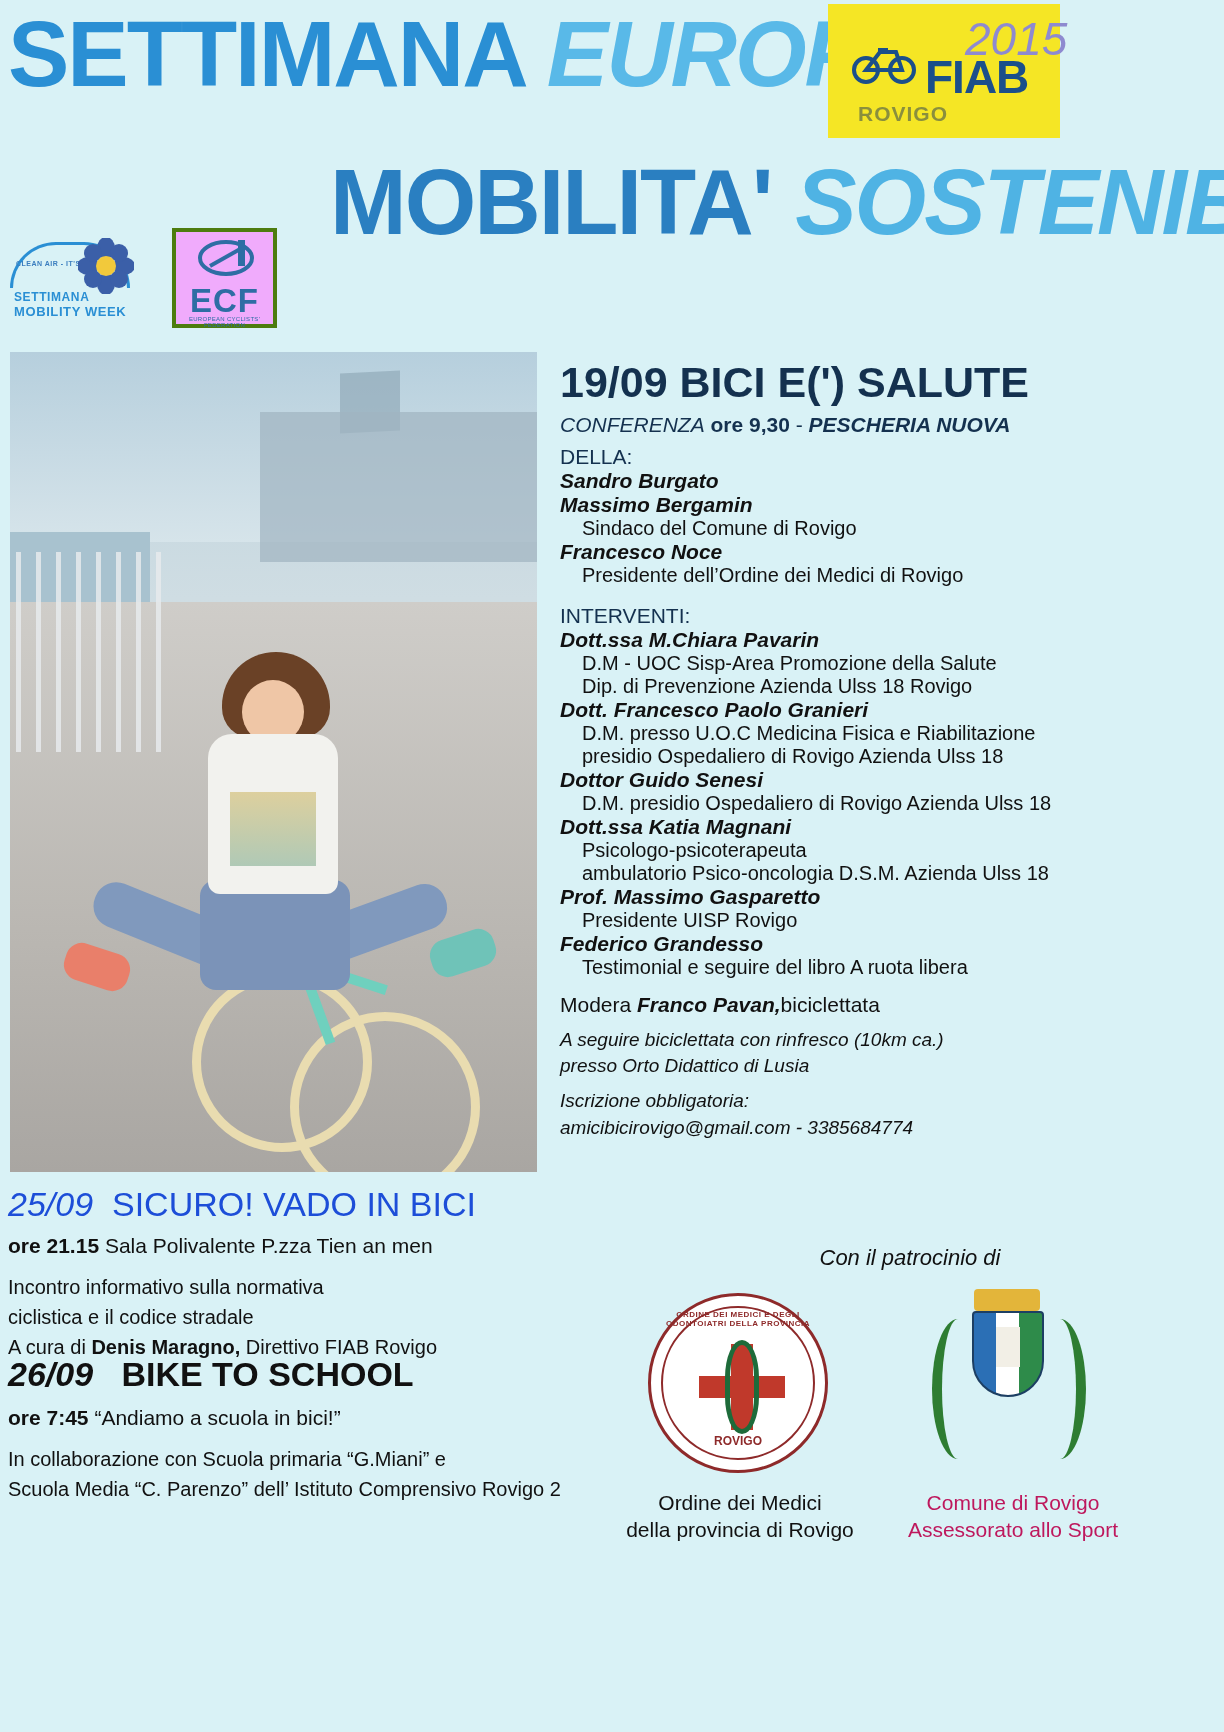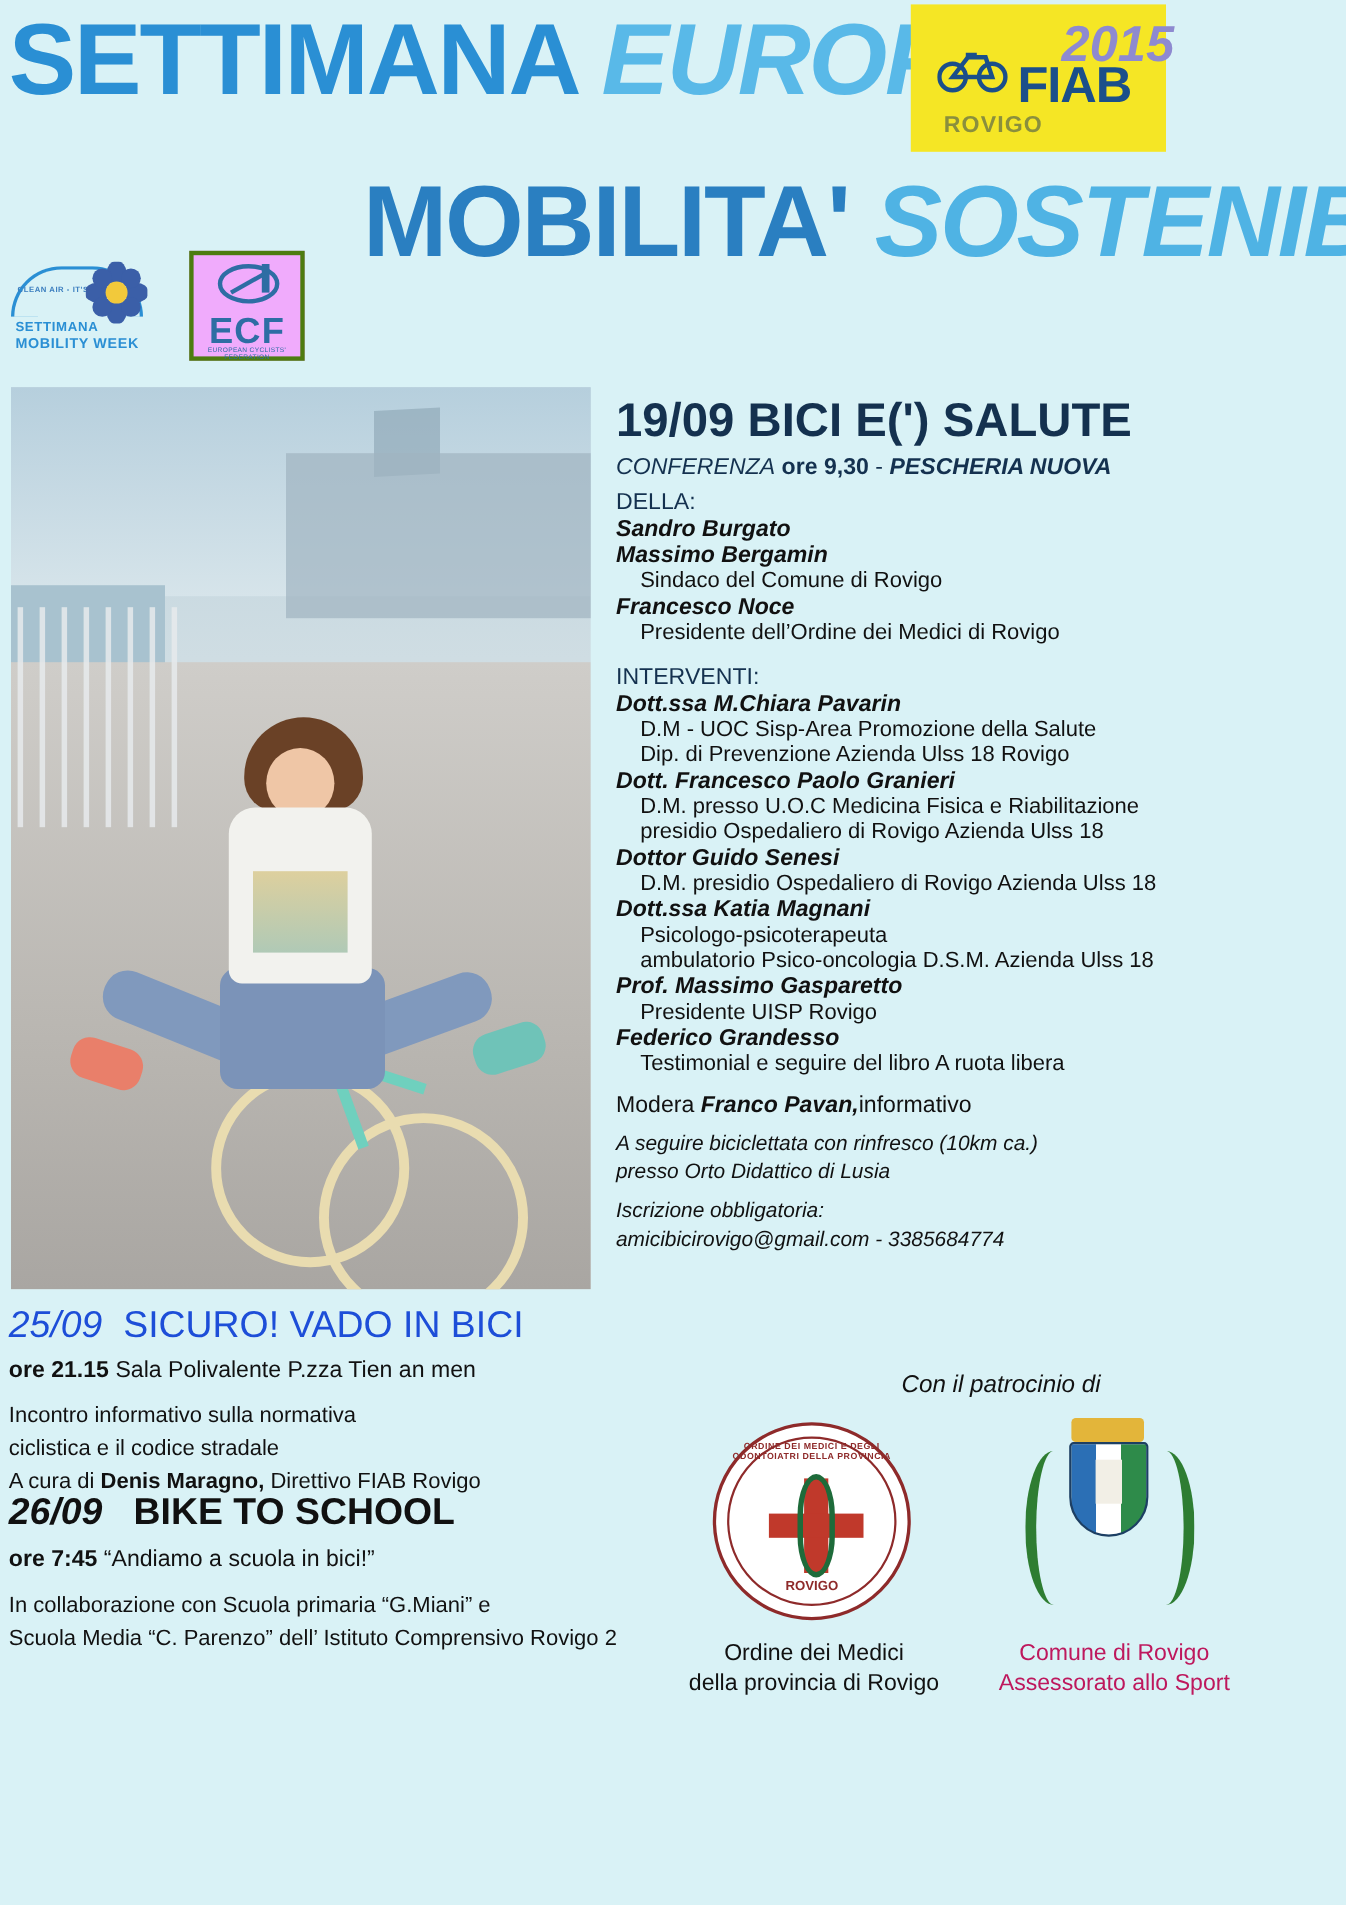--- a/index.html
+++ b/index.html
@@ -36,21 +36,21 @@
   .fiab-txt {
     position:absolute; left:925px; top:50px;
     font-size:46px; font-weight:bold; color:#1b4f8a; letter-spacing:-1px;
   }
   .rovigo-txt {
     position:absolute; left:858px; top:102px;
     font-size:21px; font-weight:bold; color:#8a8f3d; letter-spacing:1px;
   }
   .year {
     position:absolute; left:965px; top:12px;
-    font-size:46px; font-weight:bold; font-style:italic; color:#8e8ad0;
+    font-size:46px; font-weight:normal; font-style:italic; color:#8e8ad0;
   }
   .bike-ico { position:absolute; left:852px; top:42px; }
 
   
   .emw { position:absolute; left:8px; top:238px; width:126px; height:90px; }
   .emw-arc { position:absolute; left:2px; top:4px; width:120px; height:46px;
     border:3px solid #2a8fd4; border-bottom:none; border-radius:60px 60px 0 0; }
   .emw-l1 { position:absolute; left:8px; top:22px; font-size:7px; color:#3b7ebf; font-weight:bold; letter-spacing:.5px;}
   .emw-l2 { position:absolute; left:6px; top:52px; font-size:12px; color:#2a8fd4; font-weight:bold; letter-spacing:.6px;}
   .emw-l3 { position:absolute; left:6px; top:66px; font-size:13px; color:#2a8fd4; font-weight:bold; letter-spacing:.6px;}
@@ -309,21 +309,21 @@
       <div class="nm">Prof. Massimo Gasparetto</div>
       <div class="rl">Presidente UISP Rovigo</div>
     </div>
     <div>
       <div class="nm">Federico Grandesso</div>
       <div class="rl">Testimonial  e seguire del libro A ruota libera</div>
     </div>
 
     <div class="modera">
       <span>Modera</span>
-      <b>Franco Pavan,</b><span>informativo</span>
+      <b>Franco Pavan,</b><span>biciclettata</span>
     </div>
 
     <div class="note">
       <div>A seguire biciclettata con rinfresco (10km ca.)</div>
       <div>presso Orto Didattico di Lusia</div>
     </div>
     <div class="iscr">
       <div>Iscrizione obbligatoria:</div>
       <div>amicibicirovigo@gmail.com  -  3385684774</div>
     </div>

